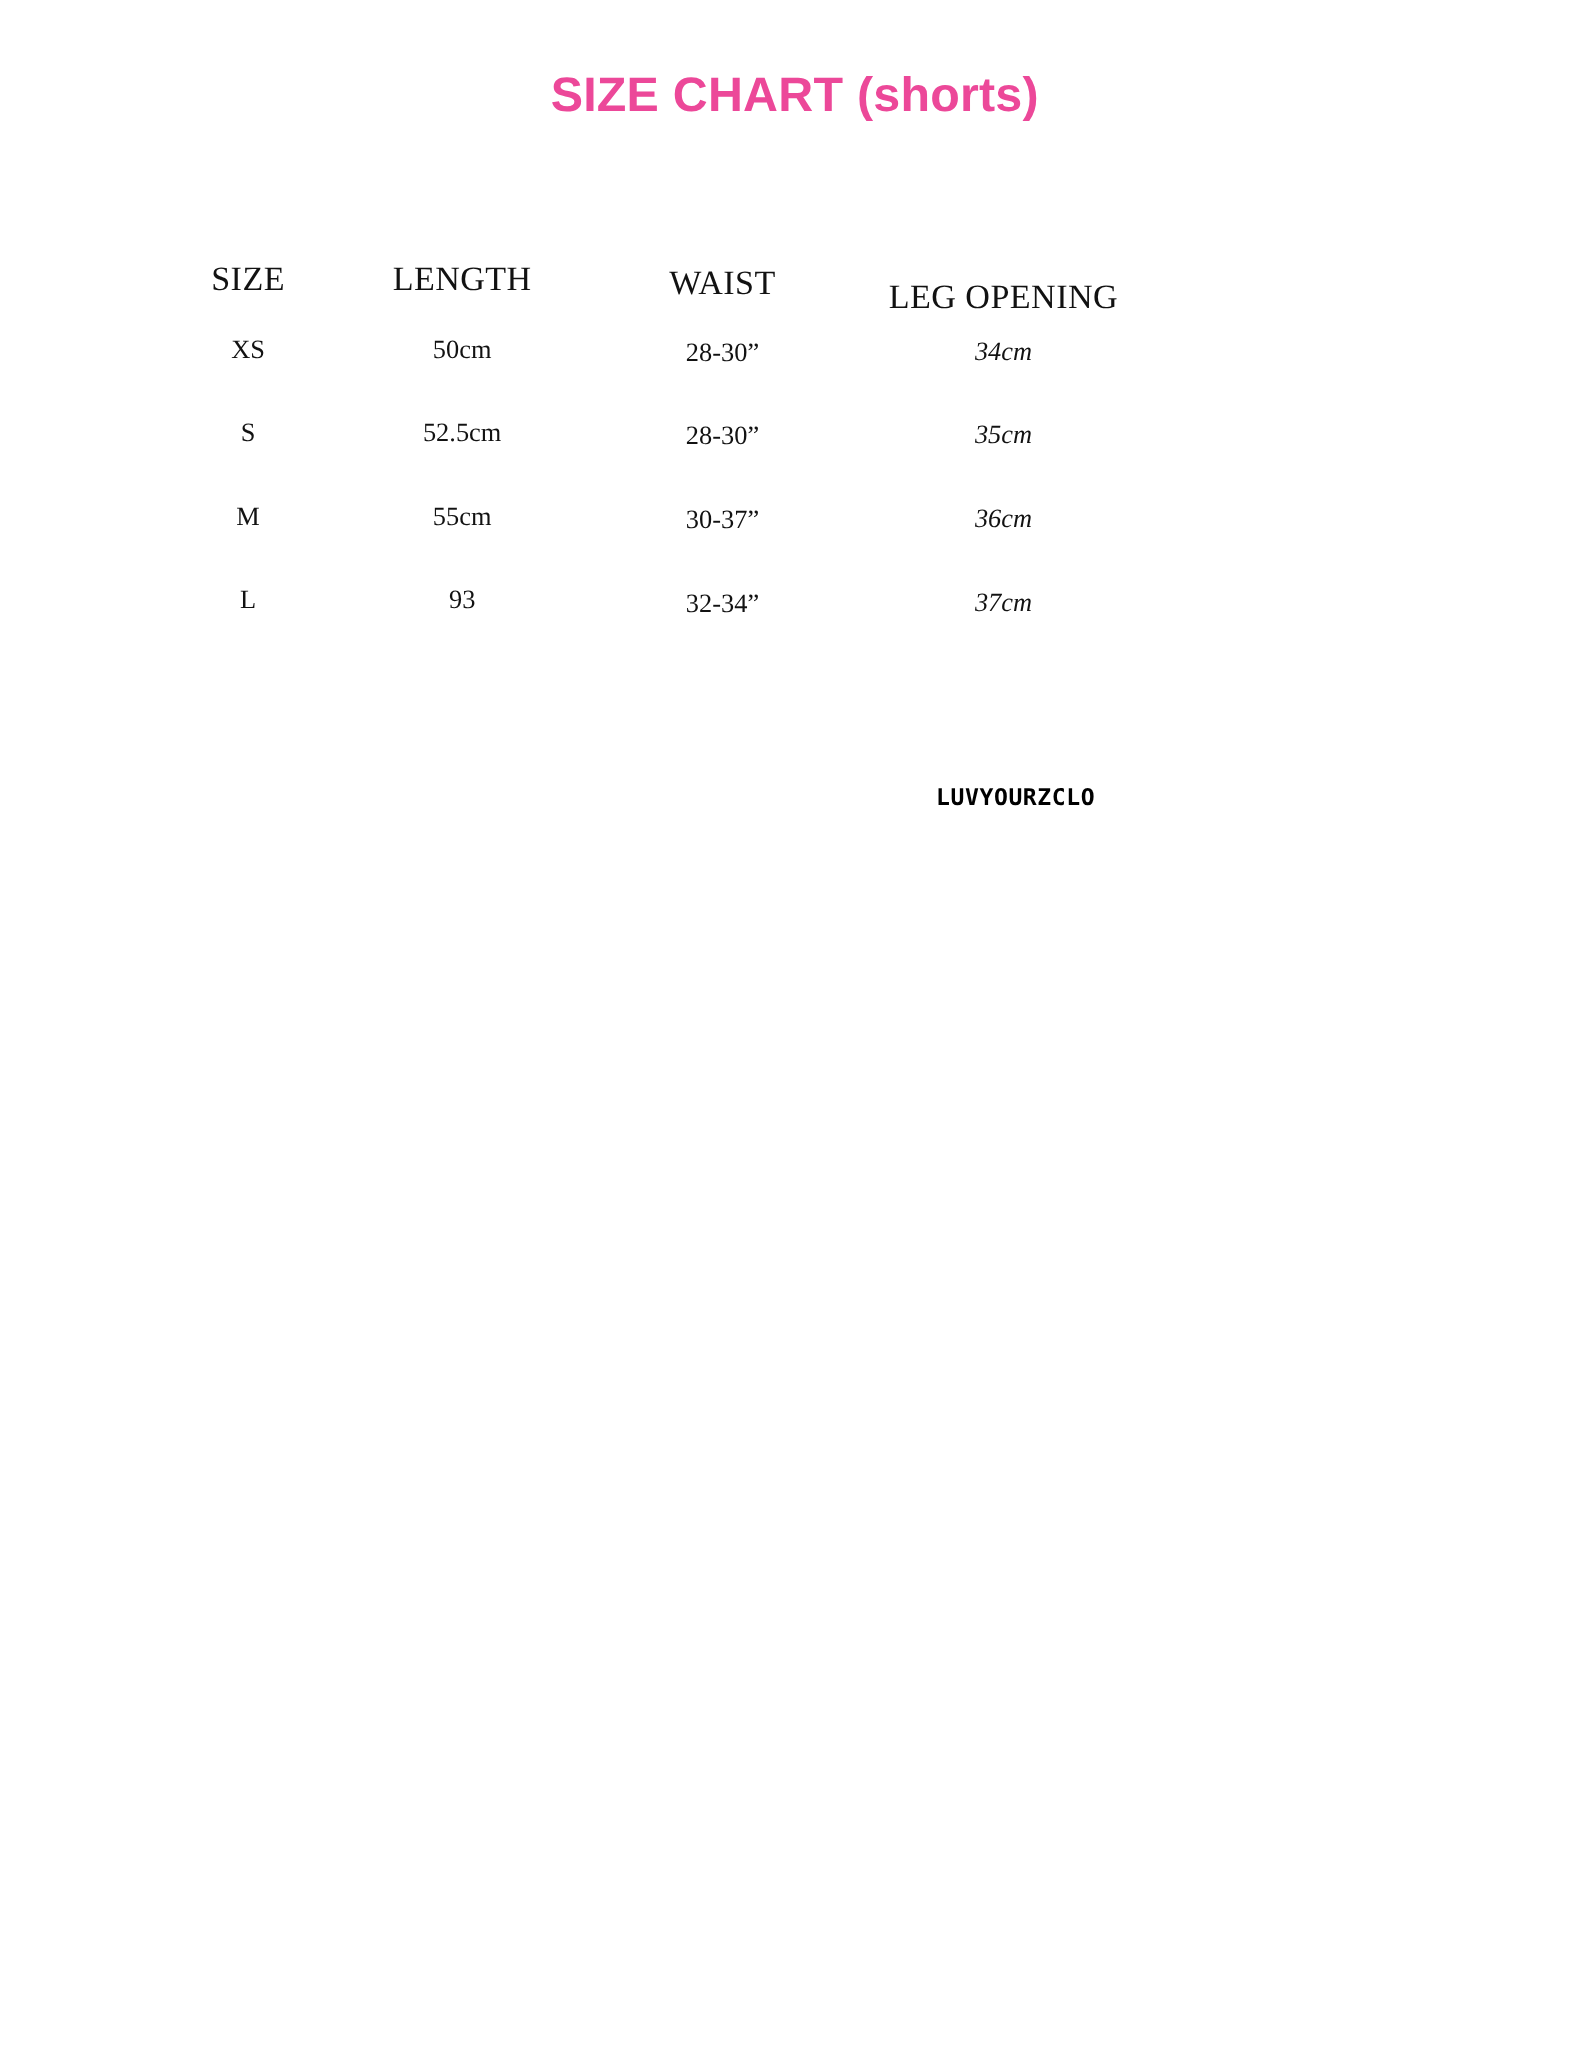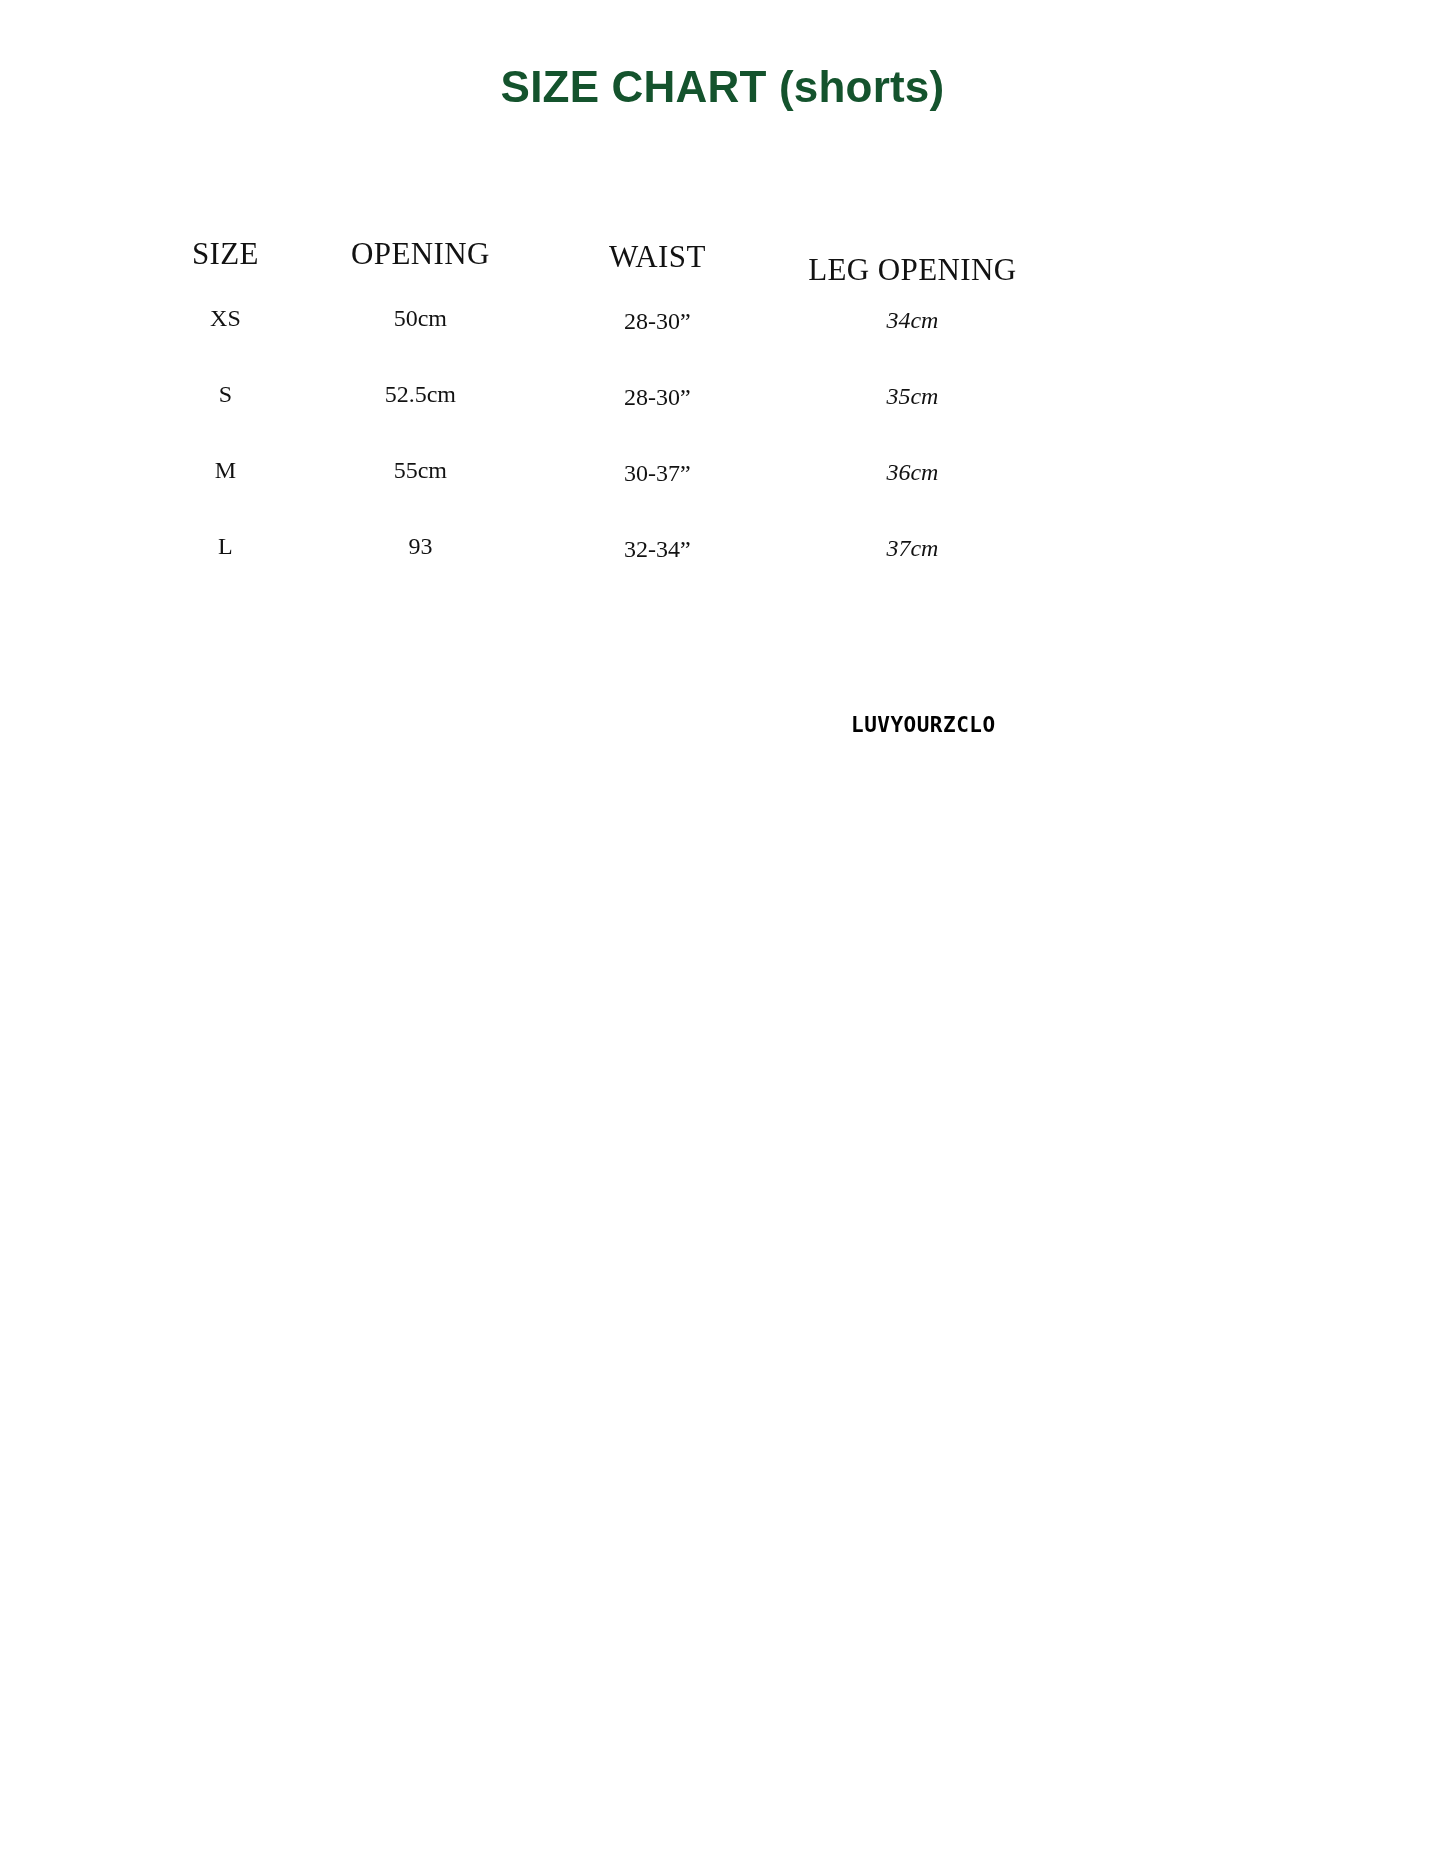--- a/index.html
+++ b/index.html
@@ -23,21 +23,21 @@
   .doc-title {
     position: absolute;
     top: 62px;
     left: 0;
     width: 100%;
     text-align: center;
     font-family: "Liberation Sans", sans-serif;
     font-weight: bold;
     font-size: 44px;
     letter-spacing: 0.2px;
-    color: #14532d;
+    color: #ec4899;
   }
   .size-table {
     position: absolute;
     top: 228px;
     left: 150px;
     width: 900px;
     border-collapse: collapse;
   }
   .size-table th,
   .size-table td {
@@ -85,21 +85,21 @@
 <body>
 
 <div class="page">
 
   <div class="doc-title">SIZE CHART (shorts)</div>
 
   <table class="size-table">
     <thead>
       <tr>
         <th class="col-size">SIZE</th>
-        <th class="col-length">OPENING</th>
+        <th class="col-length">LENGTH</th>
         <th class="col-waist th-waist">WAIST</th>
         <th class="col-leg th-leg">LEG OPENING</th>
       </tr>
     </thead>
     <tbody>
       <tr>
         <td>XS</td>
         <td>50cm</td>
         <td class="cell-waist">28-30”</td>
         <td class="cell-leg">34cm</td>

